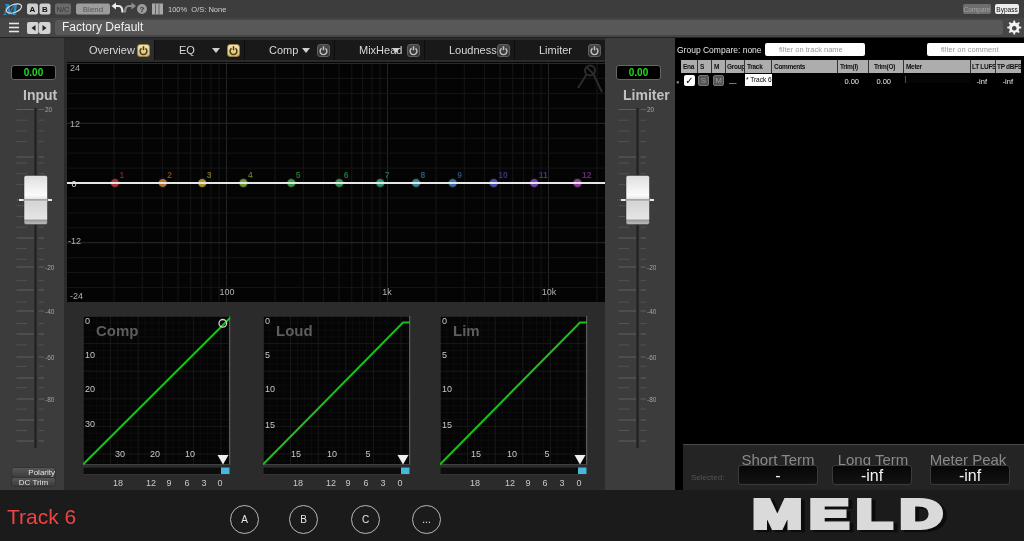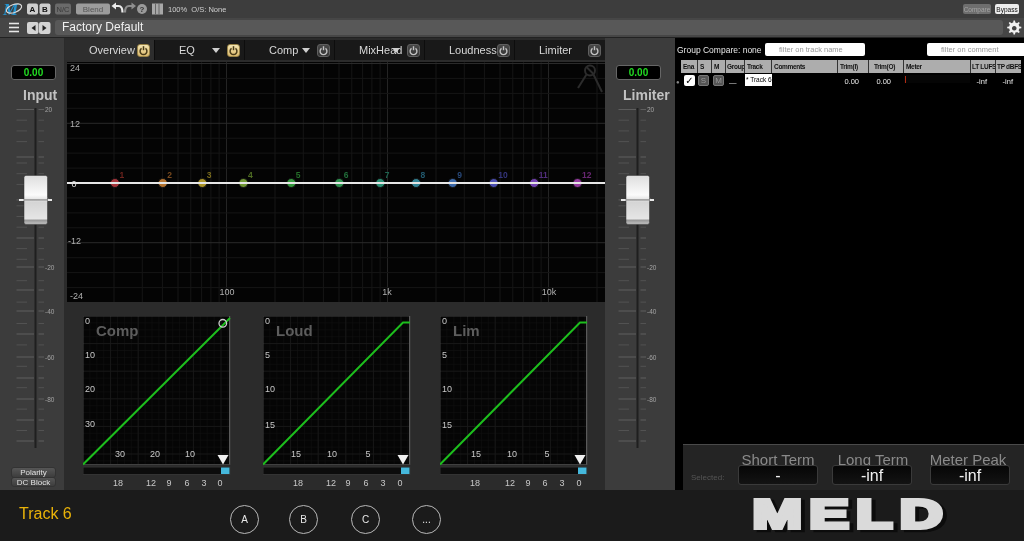--- a/index.html
+++ b/index.html
@@ -647,24 +647,24 @@
         <stop offset="0.55" stop-color="#d5d5d5"></stop>
         <stop offset="0.88" stop-color="#e5e5e5"></stop>
         <stop offset="0.92" stop-color="#9a9a9a"></stop>
         <stop offset="1" stop-color="#c5c5c5"></stop>
       </linearGradient>
     </defs>
     <line x1="11.0" y1="99.9" x2="44.0" y2="99.9" stroke="#e8e8e8" stroke-width="2"></line>
     <rect x="16.0" y="75.4" width="23.5" height="49" rx="2" fill="url(#hgR)" stroke="#2e2e2e" stroke-width="0.5"></rect>
     <line x1="16.0" y1="99.9" x2="39.0" y2="99.9" stroke="#999" stroke-width="1.5"></line>
   </svg>
-<div class="smbtn" style="left:11px;top:467px;width:45px;height:11px;line-height:10px;">Polarity</div>
-<div class="smbtn" style="left:11px;top:477px;width:45px;height:10px;line-height:9px;">DC Block</div>
+<div class="smbtn" style="left:11px;top:467px;width:45px;height:11px;line-height:10px;text-align:right;">Polarity</div>
+<div class="smbtn" style="left:11px;top:477px;width:45px;height:10px;line-height:9px;">DC Trim</div>
 <div class="abs" id="bottombar">
-  <div class="abs" style="left:19px;top:15px;color:#eab308;font-size:16px;">Track 6</div>
+  <div class="abs" style="left:7px;top:15px;color:#ef4444;font-size:21px;">Track 6</div>
   <div class="abc" style="left:230px;">A</div>
   <div class="abc" style="left:289px;">B</div>
   <div class="abc" style="left:351px;">C</div>
   <div class="abc" style="left:412px;">...</div>
   <svg width="280" height="46" style="position:absolute;left:751px;top:2px;">
 <g transform="scale(1.45,1)">
 <text x="3.5" y="38.5" font-size="41" font-weight="bold" letter-spacing="5" fill="#0c0c0c" stroke="#0c0c0c" stroke-width="4.5">MELD</text>
 <text x="1" y="36" font-size="41" font-weight="bold" letter-spacing="5" fill="#dadada" stroke="#dadada" stroke-width="4">MELD</text>
 </g>
 </svg>

